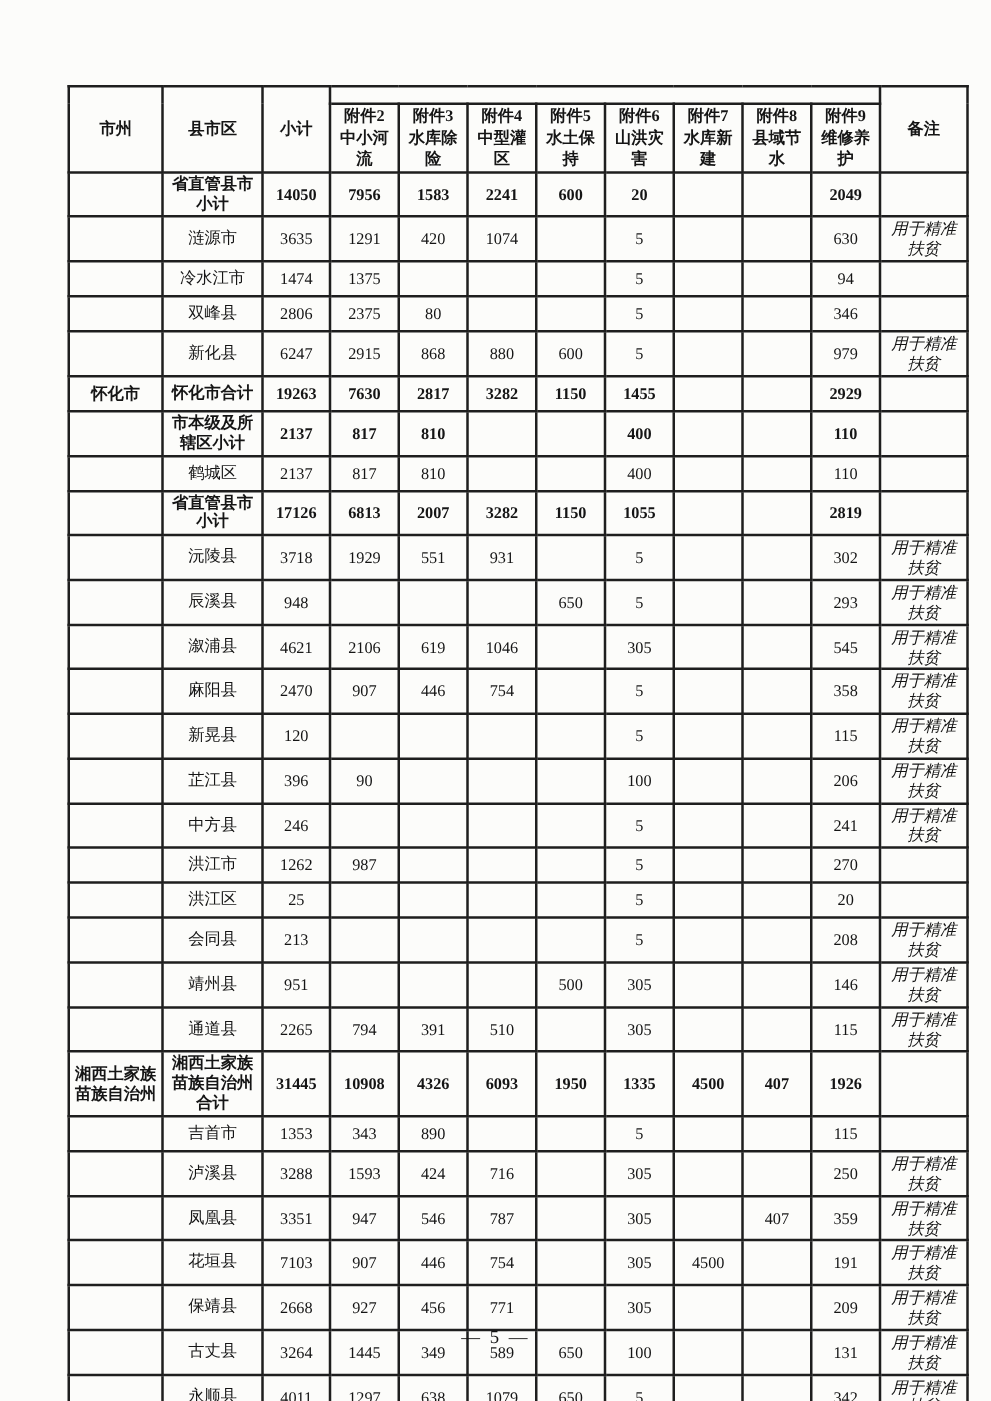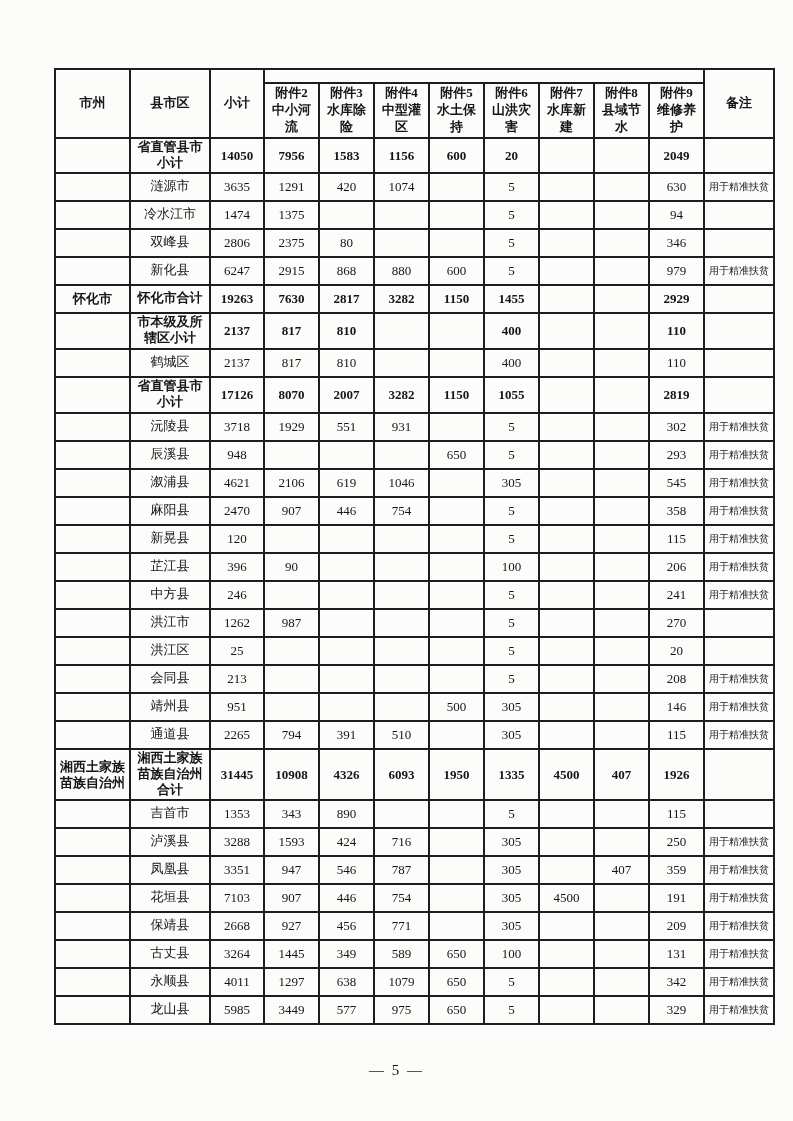--- a/index.html
+++ b/index.html
@@ -32,21 +32,21 @@
   }
   thead th .h-line { display:block; }
   th.strip { height:10px; padding:0; border-top:2px solid #1e1e1e; }
   tbody td {
     font-size:13px;
     height:24px;
     line-height:1.22;
     font-weight:normal;
   }
   tbody tr.bold td { font-weight:bold; }
-  td.cell-remark { font-size:10px; padding:1px 1px; }
+  td.cell-remark { font-size:13px; padding:1px 1px;font-style:italic; }
   td.cell-district { padding:1px 3px;font-family:Liberation Mono, monospace; }
   .page-number {
     position:absolute;
     top:1062px; left:0; width:100%;
     text-align:center;
     font-size:15px;
     letter-spacing:2px;
   }
 </style>
 </head>
@@ -112,21 +112,21 @@
         </th>
       </tr>
     </thead>
     <tbody id="table-body">
         <tr class="bold">
           <td class="cell-region"></td>
           <td class="cell-district">省直管县市小计</td>
           <td class="cell-value">14050</td>
           <td class="cell-value">7956</td>
           <td class="cell-value">1583</td>
-          <td class="cell-value">1156</td>
+          <td class="cell-value">2241</td>
           <td class="cell-value">600</td>
           <td class="cell-value">20</td>
           <td class="cell-value"></td>
           <td class="cell-value"></td>
           <td class="cell-value">2049</td>
           <td class="cell-remark"></td>
         </tr>
         <tr>
           <td class="cell-region"></td>
           <td class="cell-district">涟源市</td>
@@ -222,21 +222,21 @@
           <td class="cell-value">400</td>
           <td class="cell-value"></td>
           <td class="cell-value"></td>
           <td class="cell-value">110</td>
           <td class="cell-remark"></td>
         </tr>
         <tr class="bold">
           <td class="cell-region"></td>
           <td class="cell-district">省直管县市小计</td>
           <td class="cell-value">17126</td>
-          <td class="cell-value">8070</td>
+          <td class="cell-value">6813</td>
           <td class="cell-value">2007</td>
           <td class="cell-value">3282</td>
           <td class="cell-value">1150</td>
           <td class="cell-value">1055</td>
           <td class="cell-value"></td>
           <td class="cell-value"></td>
           <td class="cell-value">2819</td>
           <td class="cell-remark"></td>
         </tr>
         <tr>

